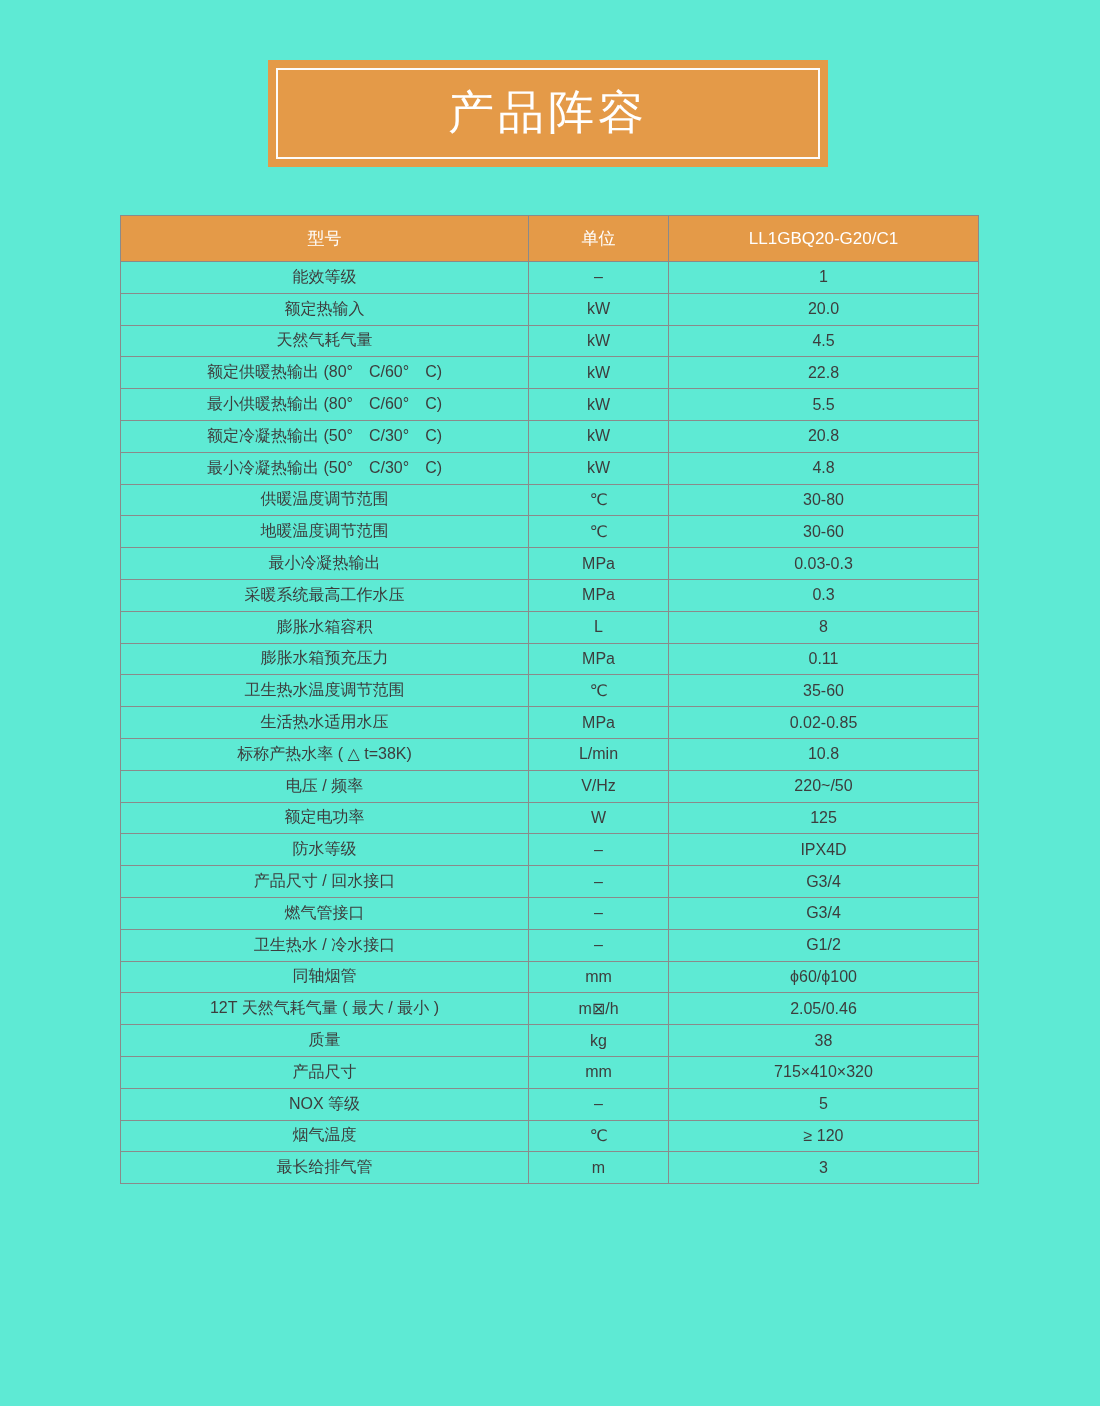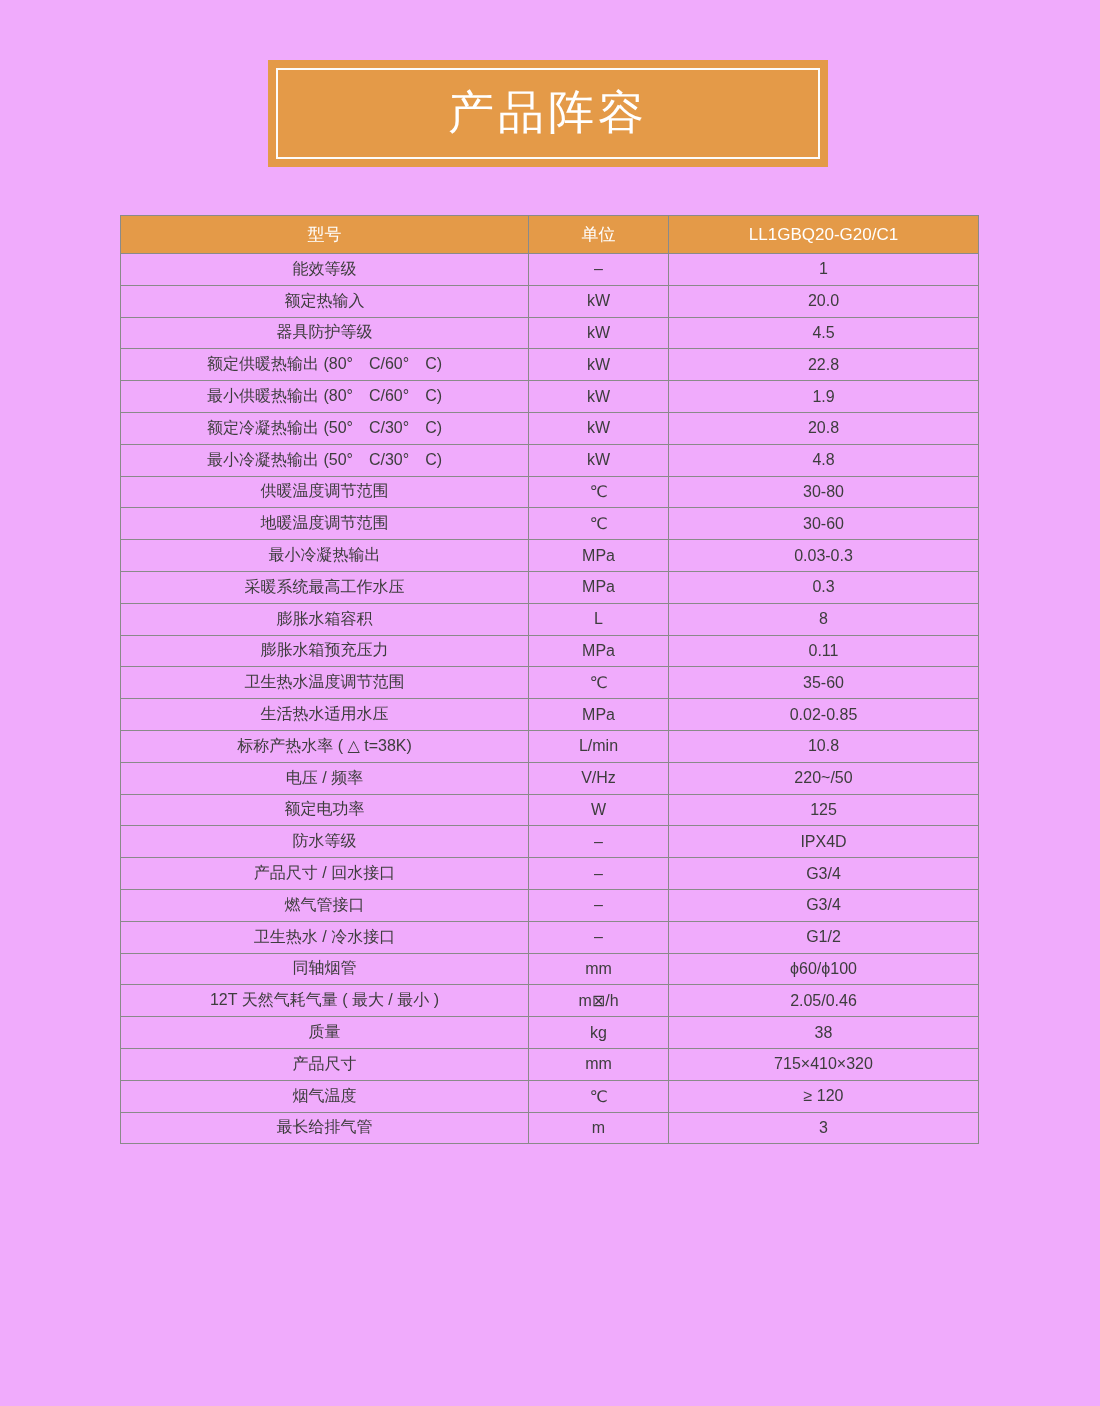--- a/index.html
+++ b/index.html
@@ -5,21 +5,21 @@
   html, body {
     margin: 0;
     padding: 0;
     background: #ffffff;
     font-family: "Liberation Sans", "DejaVu Sans", sans-serif;
   }
   .page {
     position: relative;
     width: 1100px;
     height: 1406px;
-    background: #f0abfc;
+    background: #5eead4;
     overflow: hidden;
   }
   
   .banner {
     position: absolute;
     left: 268px;
     top: 60px;
     width: 560px;
     height: 107px;
     background: #E49A48;
@@ -60,21 +60,21 @@
     padding: 0 4px;
     box-sizing: border-box;
     white-space: nowrap;
     overflow: hidden;
   }
   .spec-table thead th {
     background: #E49A48;
     color: #ffffff;
     font-weight: normal;
     font-size: 17px;
-    height: 38px;
+    height: 46px;
   }
   .spec-table tbody td {
     color: #3d3d3d;
     font-size: 16px;
     height: 31.8px;
   }
 </style>
 </head>
 <body>
 
@@ -103,33 +103,33 @@
           <td>能效等级</td>
           <td>–</td>
           <td>1</td>
         </tr>
         <tr>
           <td>额定热输入</td>
           <td>kW</td>
           <td>20.0</td>
         </tr>
         <tr>
-          <td>器具防护等级</td>
+          <td>天然气耗气量</td>
           <td>kW</td>
           <td>4.5</td>
         </tr>
         <tr>
           <td>额定供暖热输出 (80°　C/60°　C)</td>
           <td>kW</td>
           <td>22.8</td>
         </tr>
         <tr>
           <td>最小供暖热输出 (80°　C/60°　C)</td>
           <td>kW</td>
-          <td>1.9</td>
+          <td>5.5</td>
         </tr>
         <tr>
           <td>额定冷凝热输出 (50°　C/30°　C)</td>
           <td>kW</td>
           <td>20.8</td>
         </tr>
         <tr>
           <td>最小冷凝热输出 (50°　C/30°　C)</td>
           <td>kW</td>
           <td>4.8</td>
@@ -223,20 +223,25 @@
           <td>质量</td>
           <td>kg</td>
           <td>38</td>
         </tr>
         <tr>
           <td>产品尺寸</td>
           <td>mm</td>
           <td>715×410×320</td>
         </tr>
         <tr>
+          <td>NOX 等级</td>
+          <td>–</td>
+          <td>5</td>
+        </tr>
+        <tr>
           <td>烟气温度</td>
           <td>℃</td>
           <td>≥ 120</td>
         </tr>
         <tr>
           <td>最长给排气管</td>
           <td>m</td>
           <td>3</td>
         </tr>
       </tbody>

